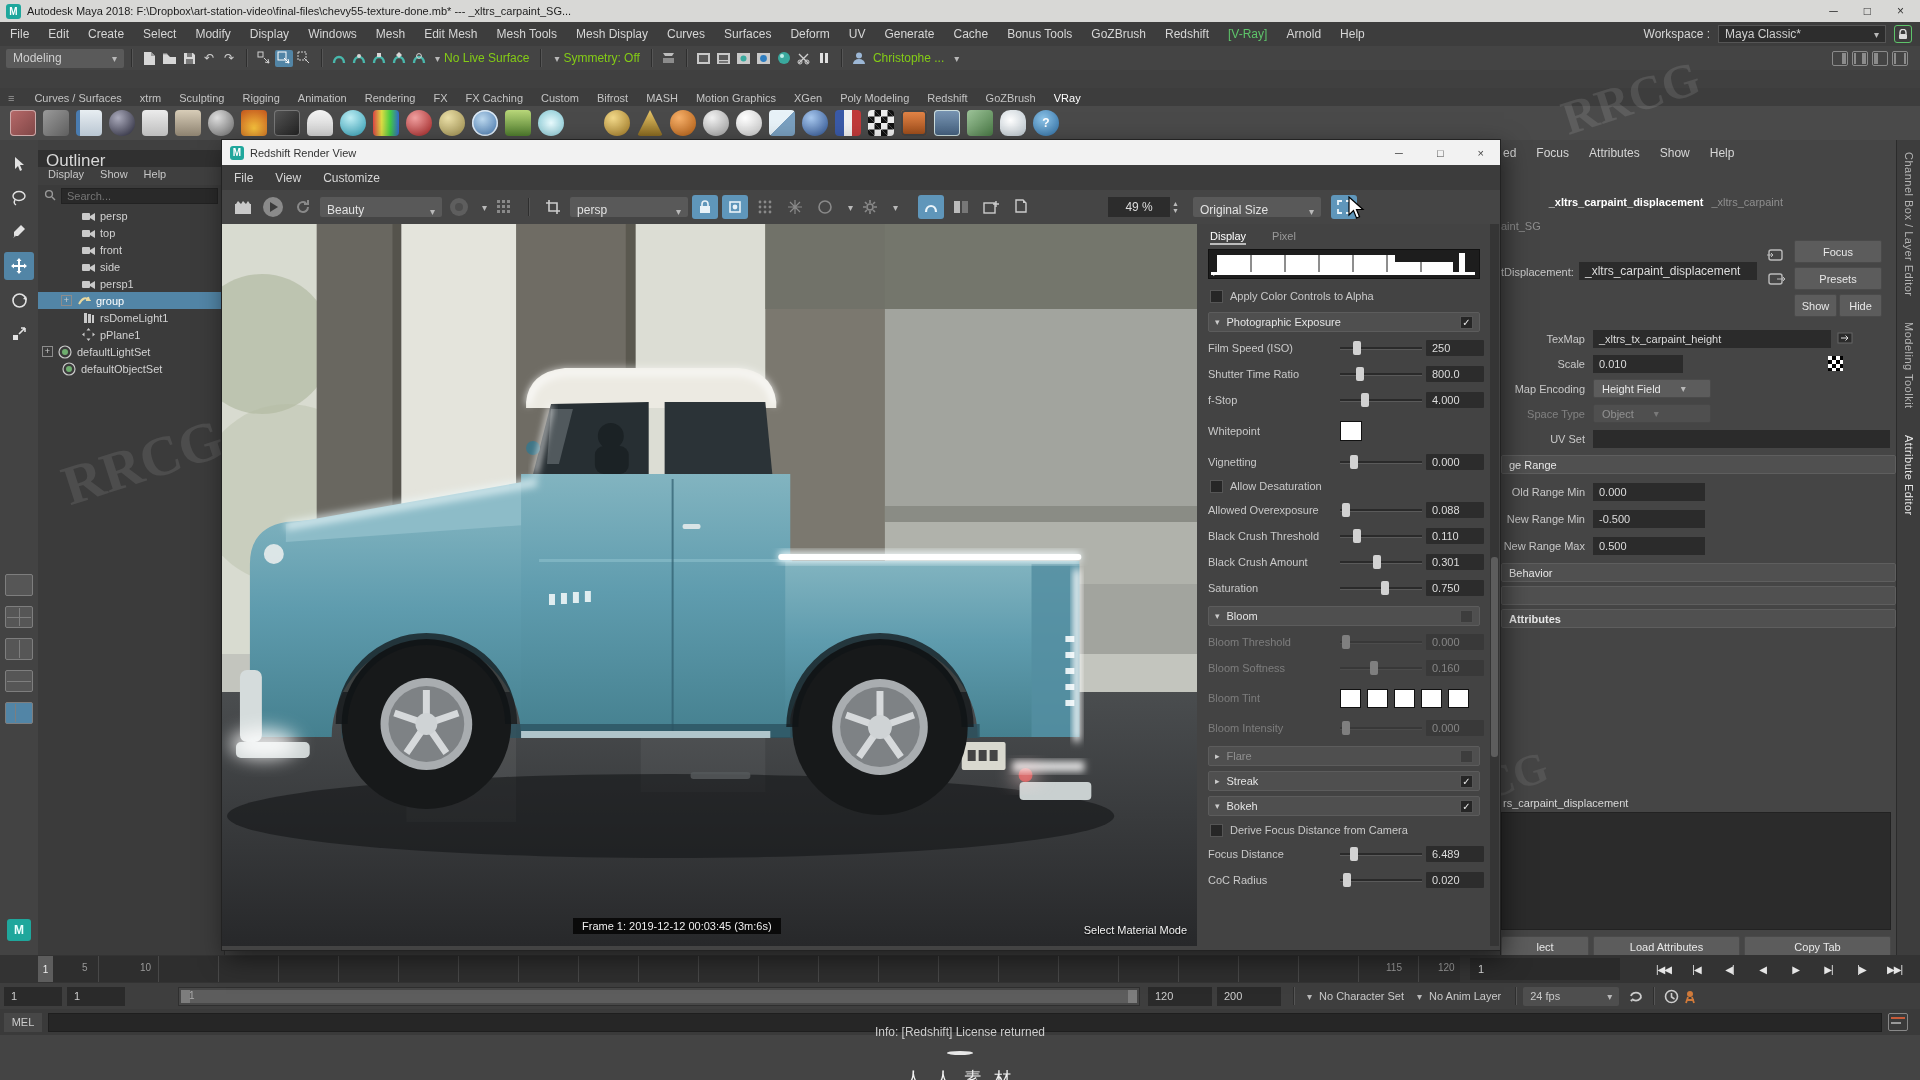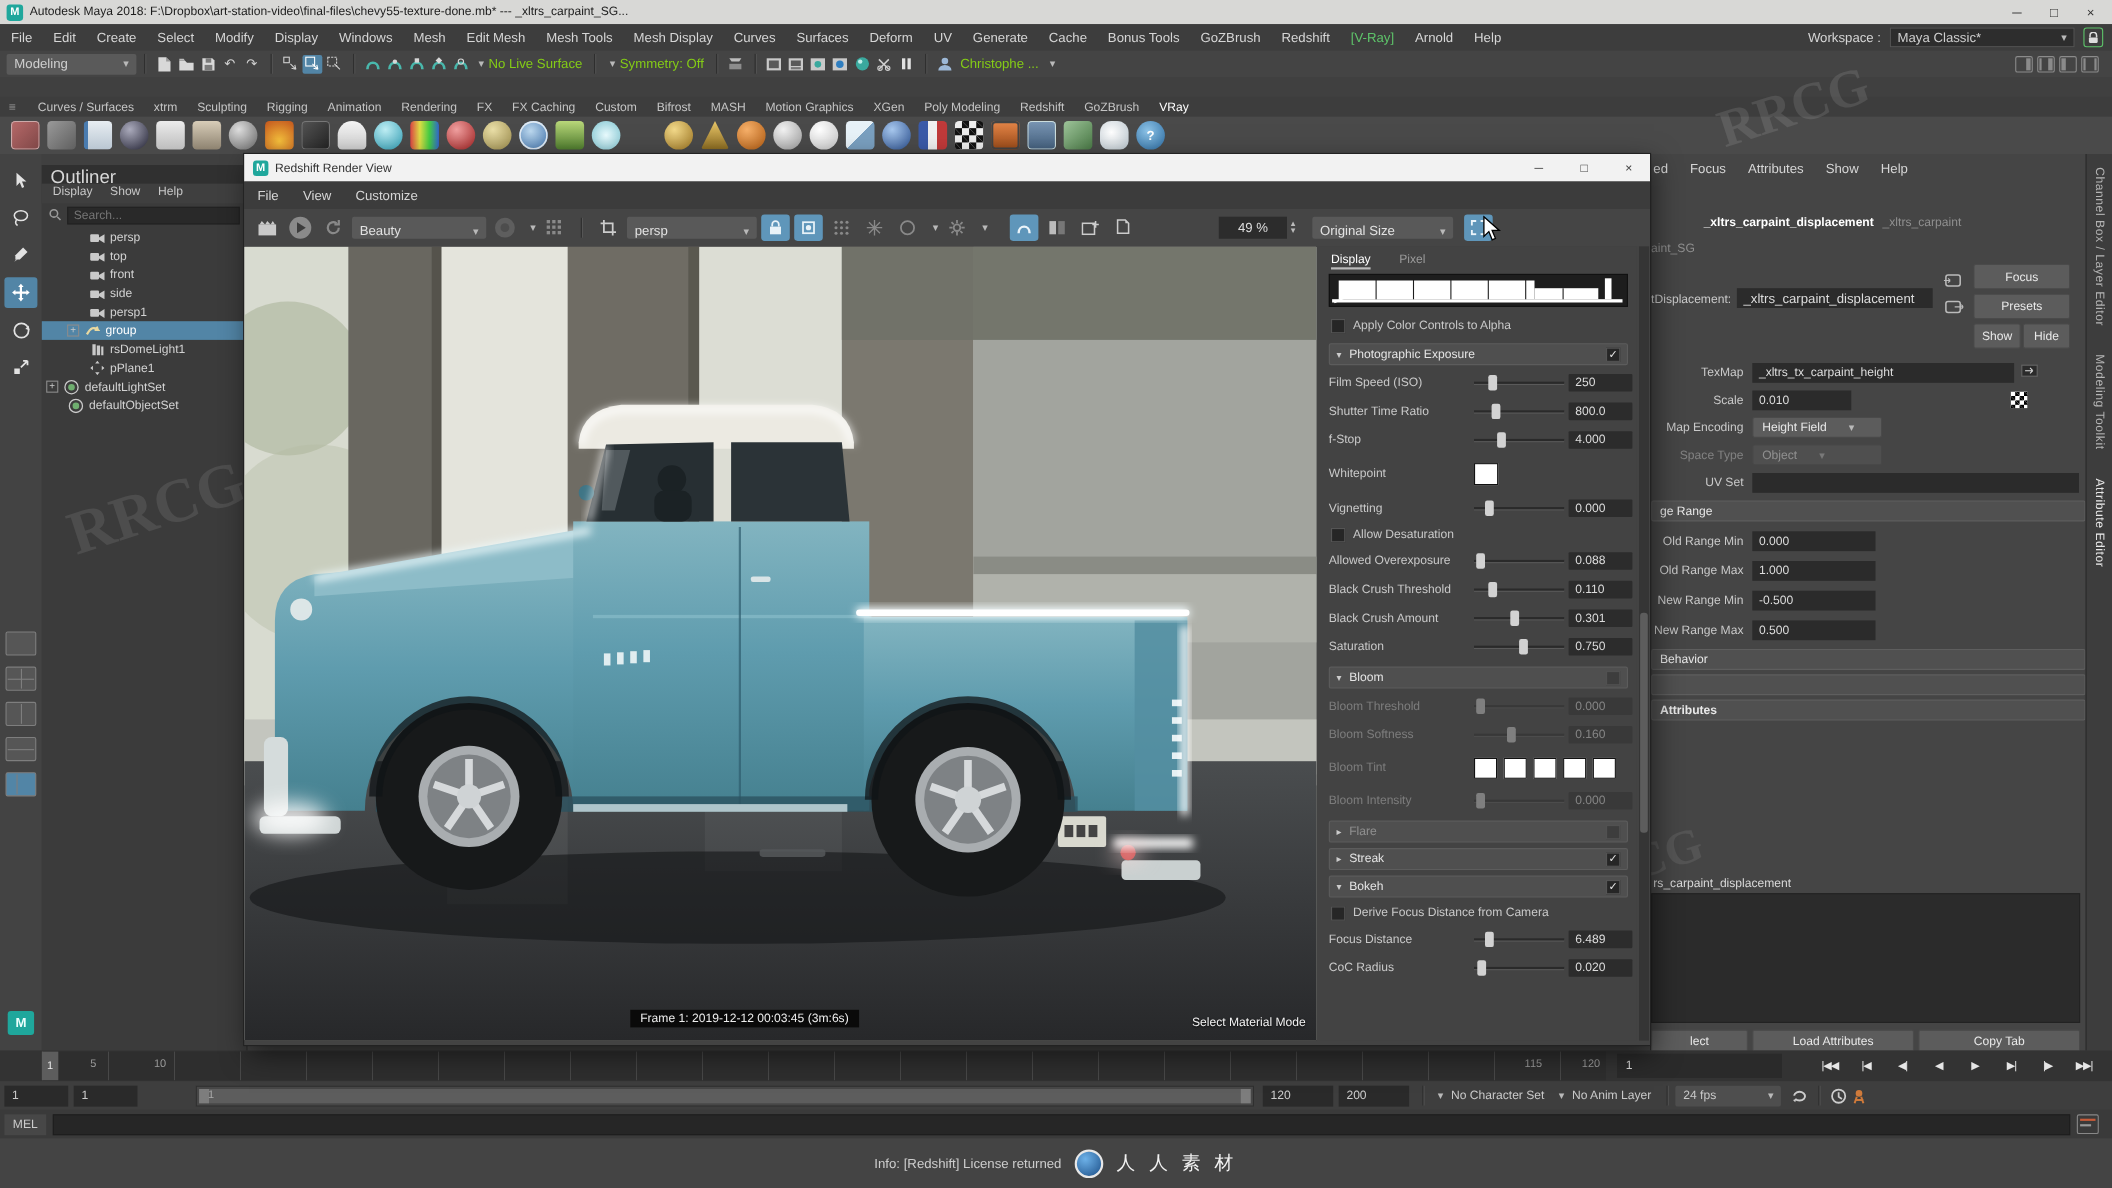--- a/index.html
+++ b/index.html
@@ -147,21 +147,21 @@
   #rangebar .lab { position:absolute; left:10px; top:2px; color:#aaa; font-size:10px; }
   .ddbox { height:19px; display:flex; align-items:center; gap:6px; padding:0 7px; color:#c9c9c9; }
   .ddbox.boxed { background:#4e4e4e; border-radius:2px; }
   
   #cline { left:0; top:1009px; width:1920px; height:26px; background:#3a3a3a; display:flex; align-items:center; padding:0 4px; }
   #mel { width:38px; height:19px; background:#474747; display:flex; align-items:center; justify-content:center; font-size:11px; color:#ccc; }
   #cinput { flex:1; height:19px; background:#262626; margin:0 6px; border:1px solid #1e1e1e; }
   #scripted { width:20px; height:18px; border:1px solid #888; border-radius:2px; position:relative; margin-right:8px; }
   #scripted i { position:absolute; left:2px; right:2px; height:2px; background:#c75b39; top:3px; }
   #scripted em { position:absolute; left:2px; right:6px; height:2px; background:#999; top:8px; }
-  #hline { left:0; top:1035px; width:1920px; height:45px; background:#444; display:flex; align-items:center; justify-content:center; gap:12px; }
+  #hline { left:0; top:1035px; width:1920px; height:45px; background:#444; display:flex; align-items:center; justify-content:center; gap:12px;flex-direction:column; }
   #hline .info { color:#cdcdcd; font-size:12px; }
   #brandbadge { width:26px; height:26px; border-radius:50%; background:radial-gradient(circle at 35% 30%, #6db1e8, #1c4f88); 
     border:2px solid #e8e8e8; }
   #brandtxt { color:#f2f2f2; font-size:17px; letter-spacing:4px; }
   
   .wm { position:absolute; pointer-events:none; color:#fff; transform:rotate(-18deg); font-weight:bold; }
   #cursor { position:absolute; left:1348px; top:196px; z-index:60; }
   .z { z-index:30; }
 </style>
 </head>
@@ -667,24 +667,20 @@
     <div class="arow">
         <span class="lb">UV Set</span>
         <span class="afield" style="flex:1; margin-right:6px"></span>
       </div>
     <div class="aesec">
         <span>ge Range</span>
       </div>
     <div class="arow" style="height:27px">
         <span class="lb">Old Range Min</span>
         <span class="afield" style="width:112px">0.000</span>
-      </div>
-    <div class="arow" style="height:27px">
-        <span class="lb">Old Range Max</span>
-        <span class="afield" style="width:112px">1.000</span>
       </div>
     <div class="arow" style="height:27px">
         <span class="lb">New Range Min</span>
         <span class="afield" style="width:112px">-0.500</span>
       </div>
     <div class="arow" style="height:27px">
         <span class="lb">New Range Max</span>
         <span class="afield" style="width:112px">0.500</span>
       </div>
     <div class="aesec">

